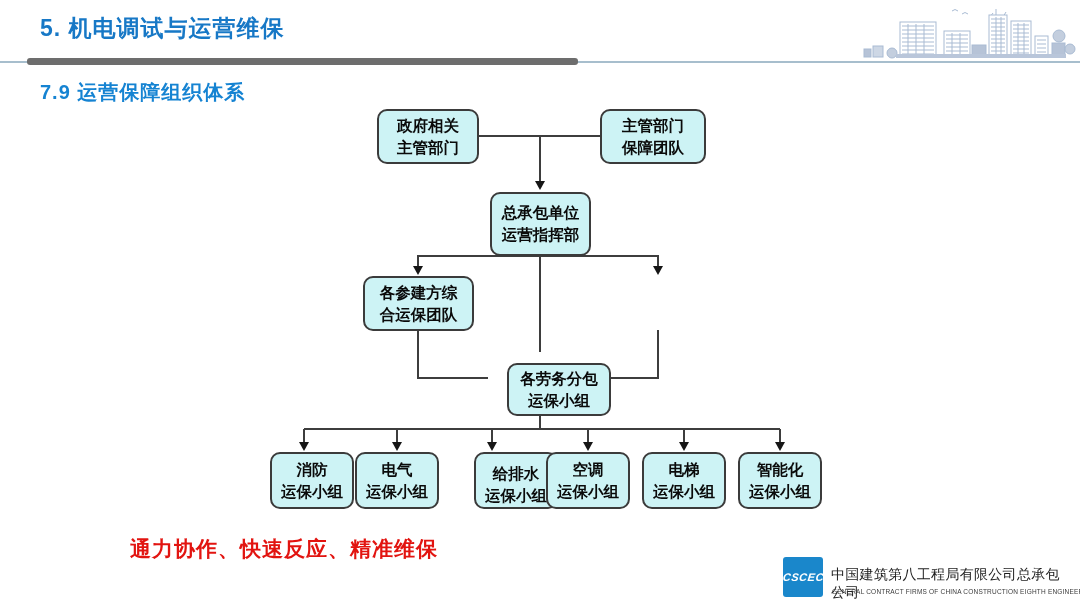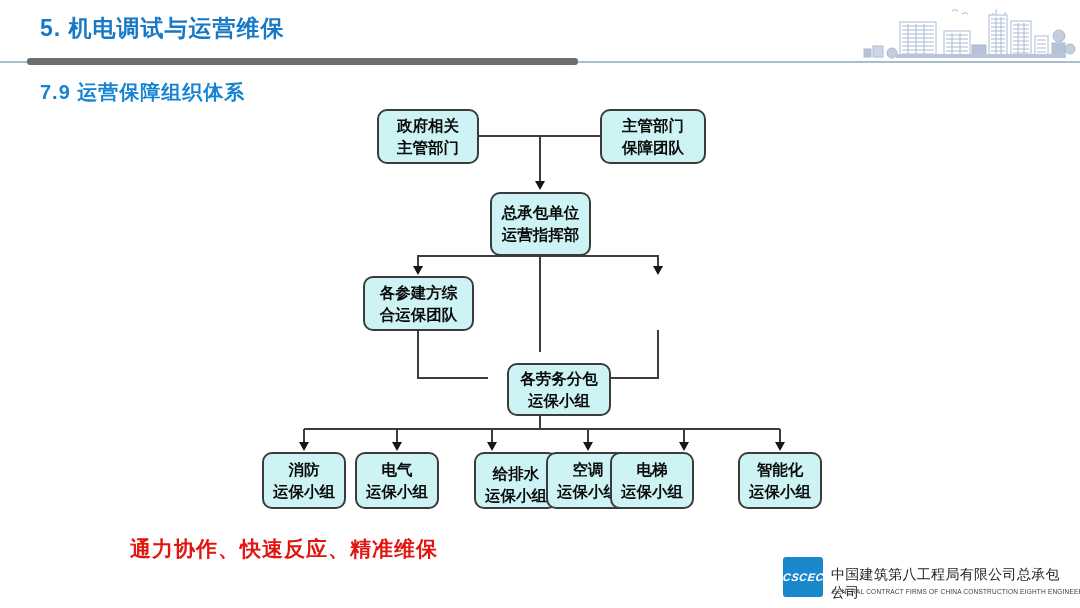--- a/index.html
+++ b/index.html
@@ -34,22 +34,22 @@
     align-items:center; justify-content:center; text-align:center;
     font-size:15.5px; font-weight:600; color:#0a0a0a; line-height:1.42;
   }
   #n-gov     { left:377px; top:109px; width:102px; height:55px; }
   #n-pro     { left:600px; top:109px; width:106px; height:55px; }
   #n-hq      { left:490px; top:192px; width:101px; height:64px; }
   #n-parties { left:363px; top:276px; width:111px; height:55px; }
   #n-vendor  { left:599px; top:276px; width:121px; height:55px; }
   #n-labor   { left:488px; top:363px; width:104px; height:53px;margin-left:19px; }
   .team-node { top:452px; width:84px; height:57px; }
-  #n-team0 { left:262px; } #n-team1 { left:355px; } #n-team2 { left:474px;justify-content:flex-end; }
-  #n-team3 { left:546px; } #n-team4 { left:610px; } #n-team5 { left:738px; }
+  #n-team0 { left:270px; } #n-team1 { left:355px; } #n-team2 { left:474px;justify-content:flex-end; }
+  #n-team3 { left:546px; } #n-team4 { left:642px; } #n-team5 { left:738px; }
   .hl, .vl { position:absolute; background:#3d3d3d; }
   .hl { height:2px; } .vl { width:2px; }
   .ah {
     position:absolute; width:0; height:0;
     border-left:5px solid transparent; border-right:5px solid transparent;
     border-top:9px solid #161616;
   }
   
   .slogan {
     position:absolute; left:130px; top:535px;

